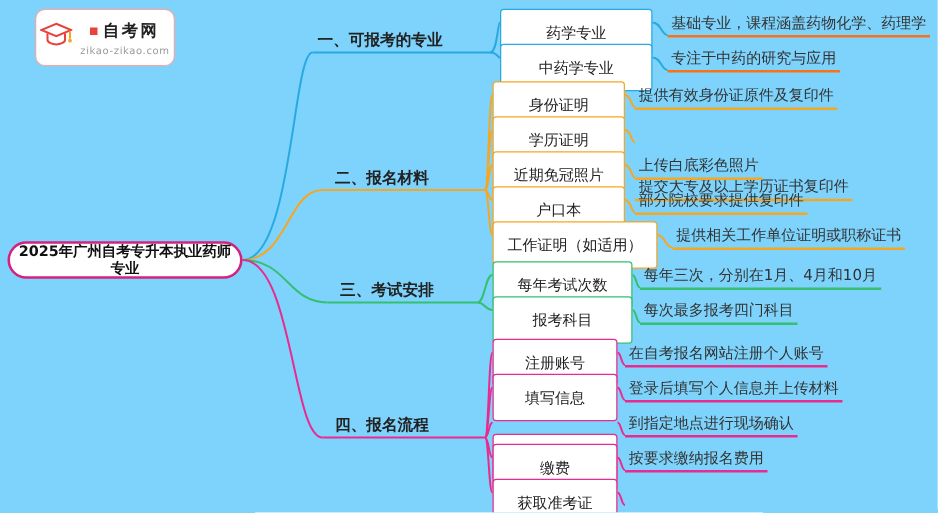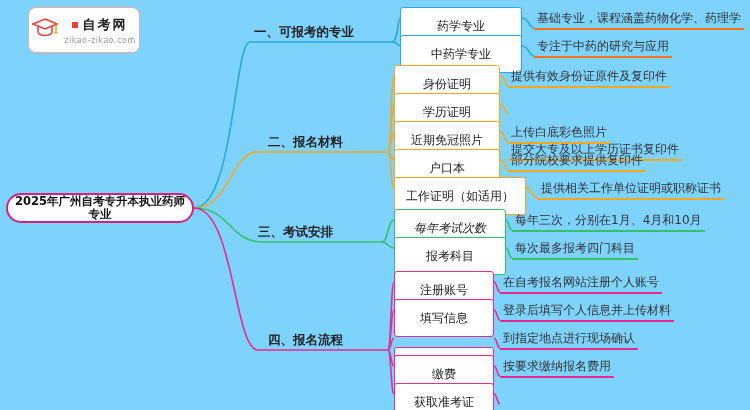--- a/index.html
+++ b/index.html
@@ -101,40 +101,40 @@
         <span class="logo-title">自考网</span>
       </span>
       <span class="logo-sub">zikao-zikao.com</span>
     </span>
   </div>
 
   <div class="abs root-node">2025年广州自考专升本执业药师专业</div>
 
   <div class="abs branch-label" style="left:254px;top:24px;">一、可报考的专业</div>
   <div class="abs branch-label" style="left:268px;top:134px;">二、报名材料</div>
-  <div class="abs branch-label" style="left:258px;top:224px;">三、考试安排</div>
+  <div class="abs branch-label" style="left:272px;top:224px;">三、考试安排</div>
   <div class="abs branch-label" style="left:268px;top:332px;">四、报名流程</div>
 
   <div class="abs box b-blue" style="left:400px;top:7px;width:122px;">药学专业</div>
   <div class="abs desc u-blue" style="left:534px;top:10px;">基础专业，课程涵盖药物化学、药理学</div>
   <div class="abs box b-blue" style="left:400px;top:35px;width:122px;">中药学专业</div>
   <div class="abs desc u-blue" style="left:534px;top:38px;">专注于中药的研究与应用</div>
 
   <div class="abs box b-orange" style="left:394px;top:65px;width:106px;">身份证明</div>
   <div class="abs desc u-orange" style="left:508px;top:68px;">提供有效身份证原件及复印件</div>
   <div class="abs box b-orange" style="left:394px;top:93px;width:106px;">学历证明</div>
   <div class="abs desc u-orange" style="left:508px;top:96px;margin-top:45px;">提交大专及以上学历证书复印件</div>
   <div class="abs box b-orange" style="left:394px;top:121px;width:106px;">近期免冠照片</div>
   <div class="abs desc u-orange" style="left:508px;top:124px;">上传白底彩色照片</div>
   <div class="abs box b-orange" style="left:394px;top:149px;width:106px;">户口本</div>
   <div class="abs desc u-orange" style="left:508px;top:152px;">部分院校要求提供复印件</div>
   <div class="abs box b-orange" style="left:394px;top:177px;width:132px;">工作证明（如适用）</div>
   <div class="abs desc u-orange" style="left:538px;top:180px;">提供相关工作单位证明或职称证书</div>
 
-  <div class="abs box b-green" style="left:394px;top:209px;width:112px;font-style:italic;">每年考试次数</div>
+  <div class="abs box b-green" style="left:394px;top:209px;width:112px;">每年考试次数</div>
   <div class="abs desc u-green" style="left:512px;top:212px;">每年三次，分别在1月、4月和10月</div>
   <div class="abs box b-green" style="left:394px;top:237px;width:112px;">报考科目</div>
   <div class="abs desc u-green" style="left:512px;top:240px;">每次最多报考四门科目</div>
 
   <div class="abs box b-pink" style="left:394px;top:271px;width:100px;">注册账号</div>
   <div class="abs desc u-pink" style="left:500px;top:274px;">在自考报名网站注册个人账号</div>
   <div class="abs box b-pink" style="left:394px;top:299px;width:100px;">填写信息</div>
   <div class="abs desc u-pink" style="left:500px;top:302px;">登录后填写个人信息并上传材料</div>
   <div class="abs box b-pink" style="left:394px;top:327px;width:100px;margin-top:20px;">现场确认</div>
   <div class="abs desc u-pink" style="left:500px;top:330px;">到指定地点进行现场确认</div>

